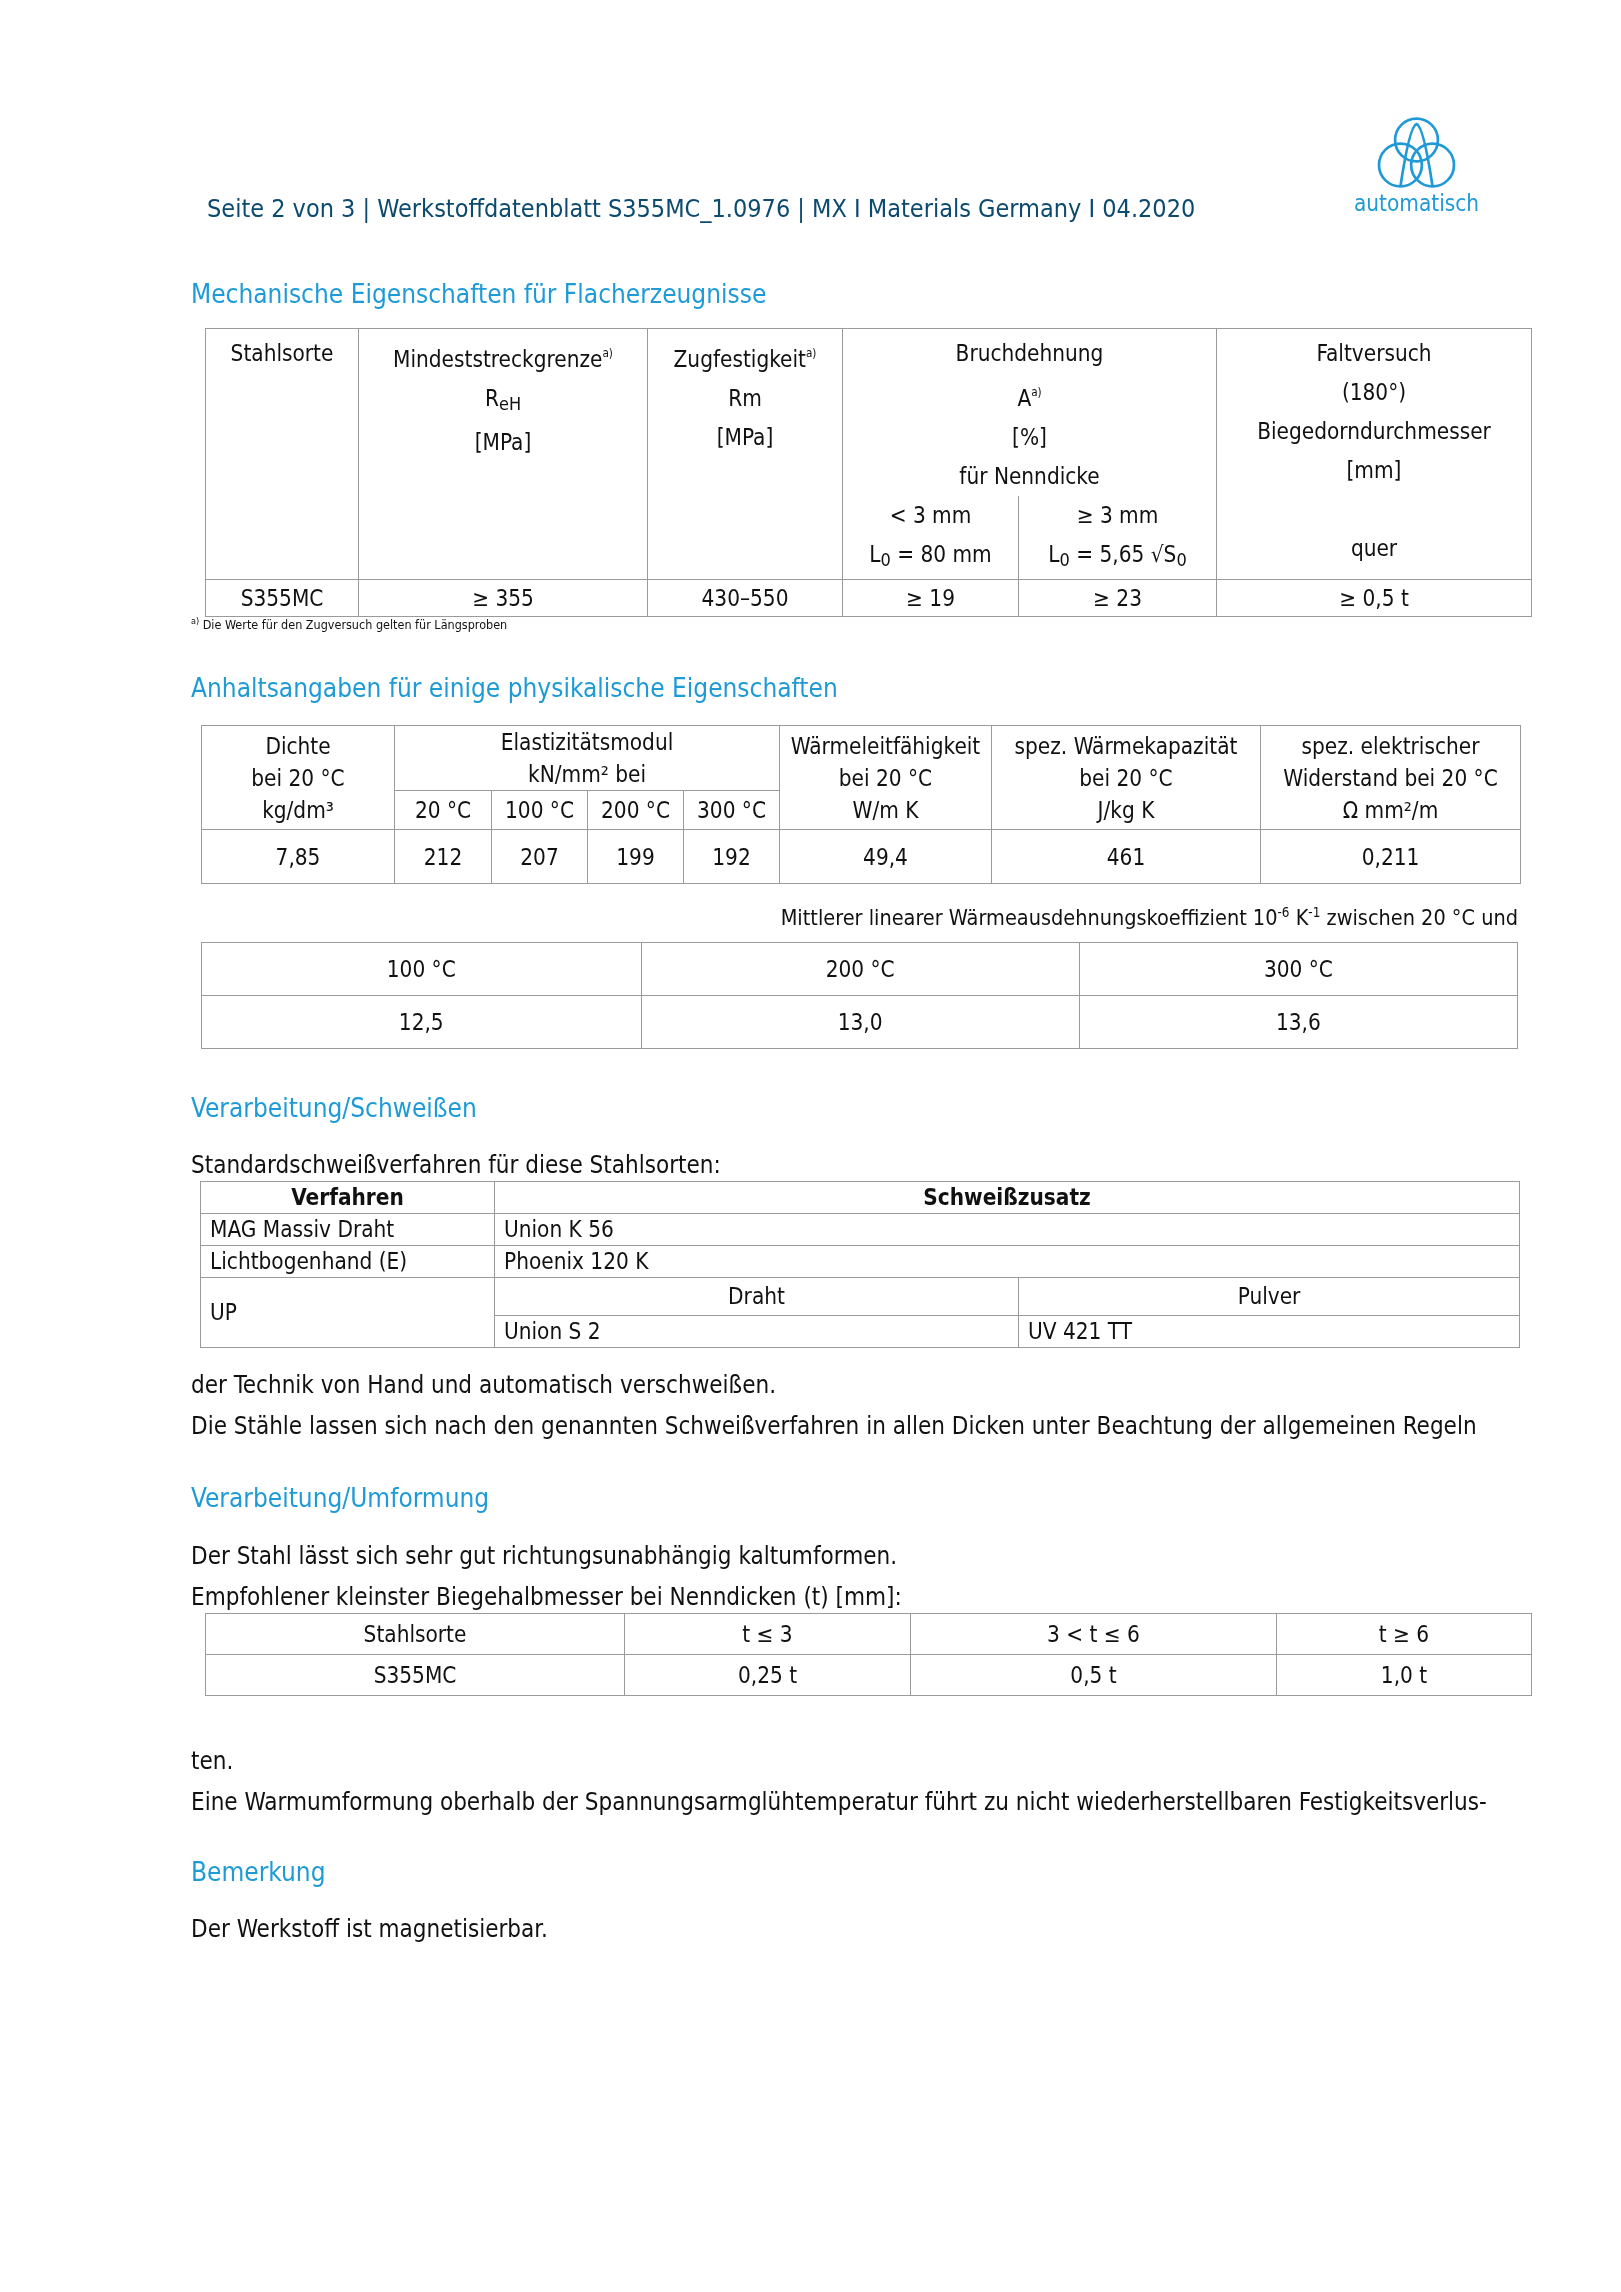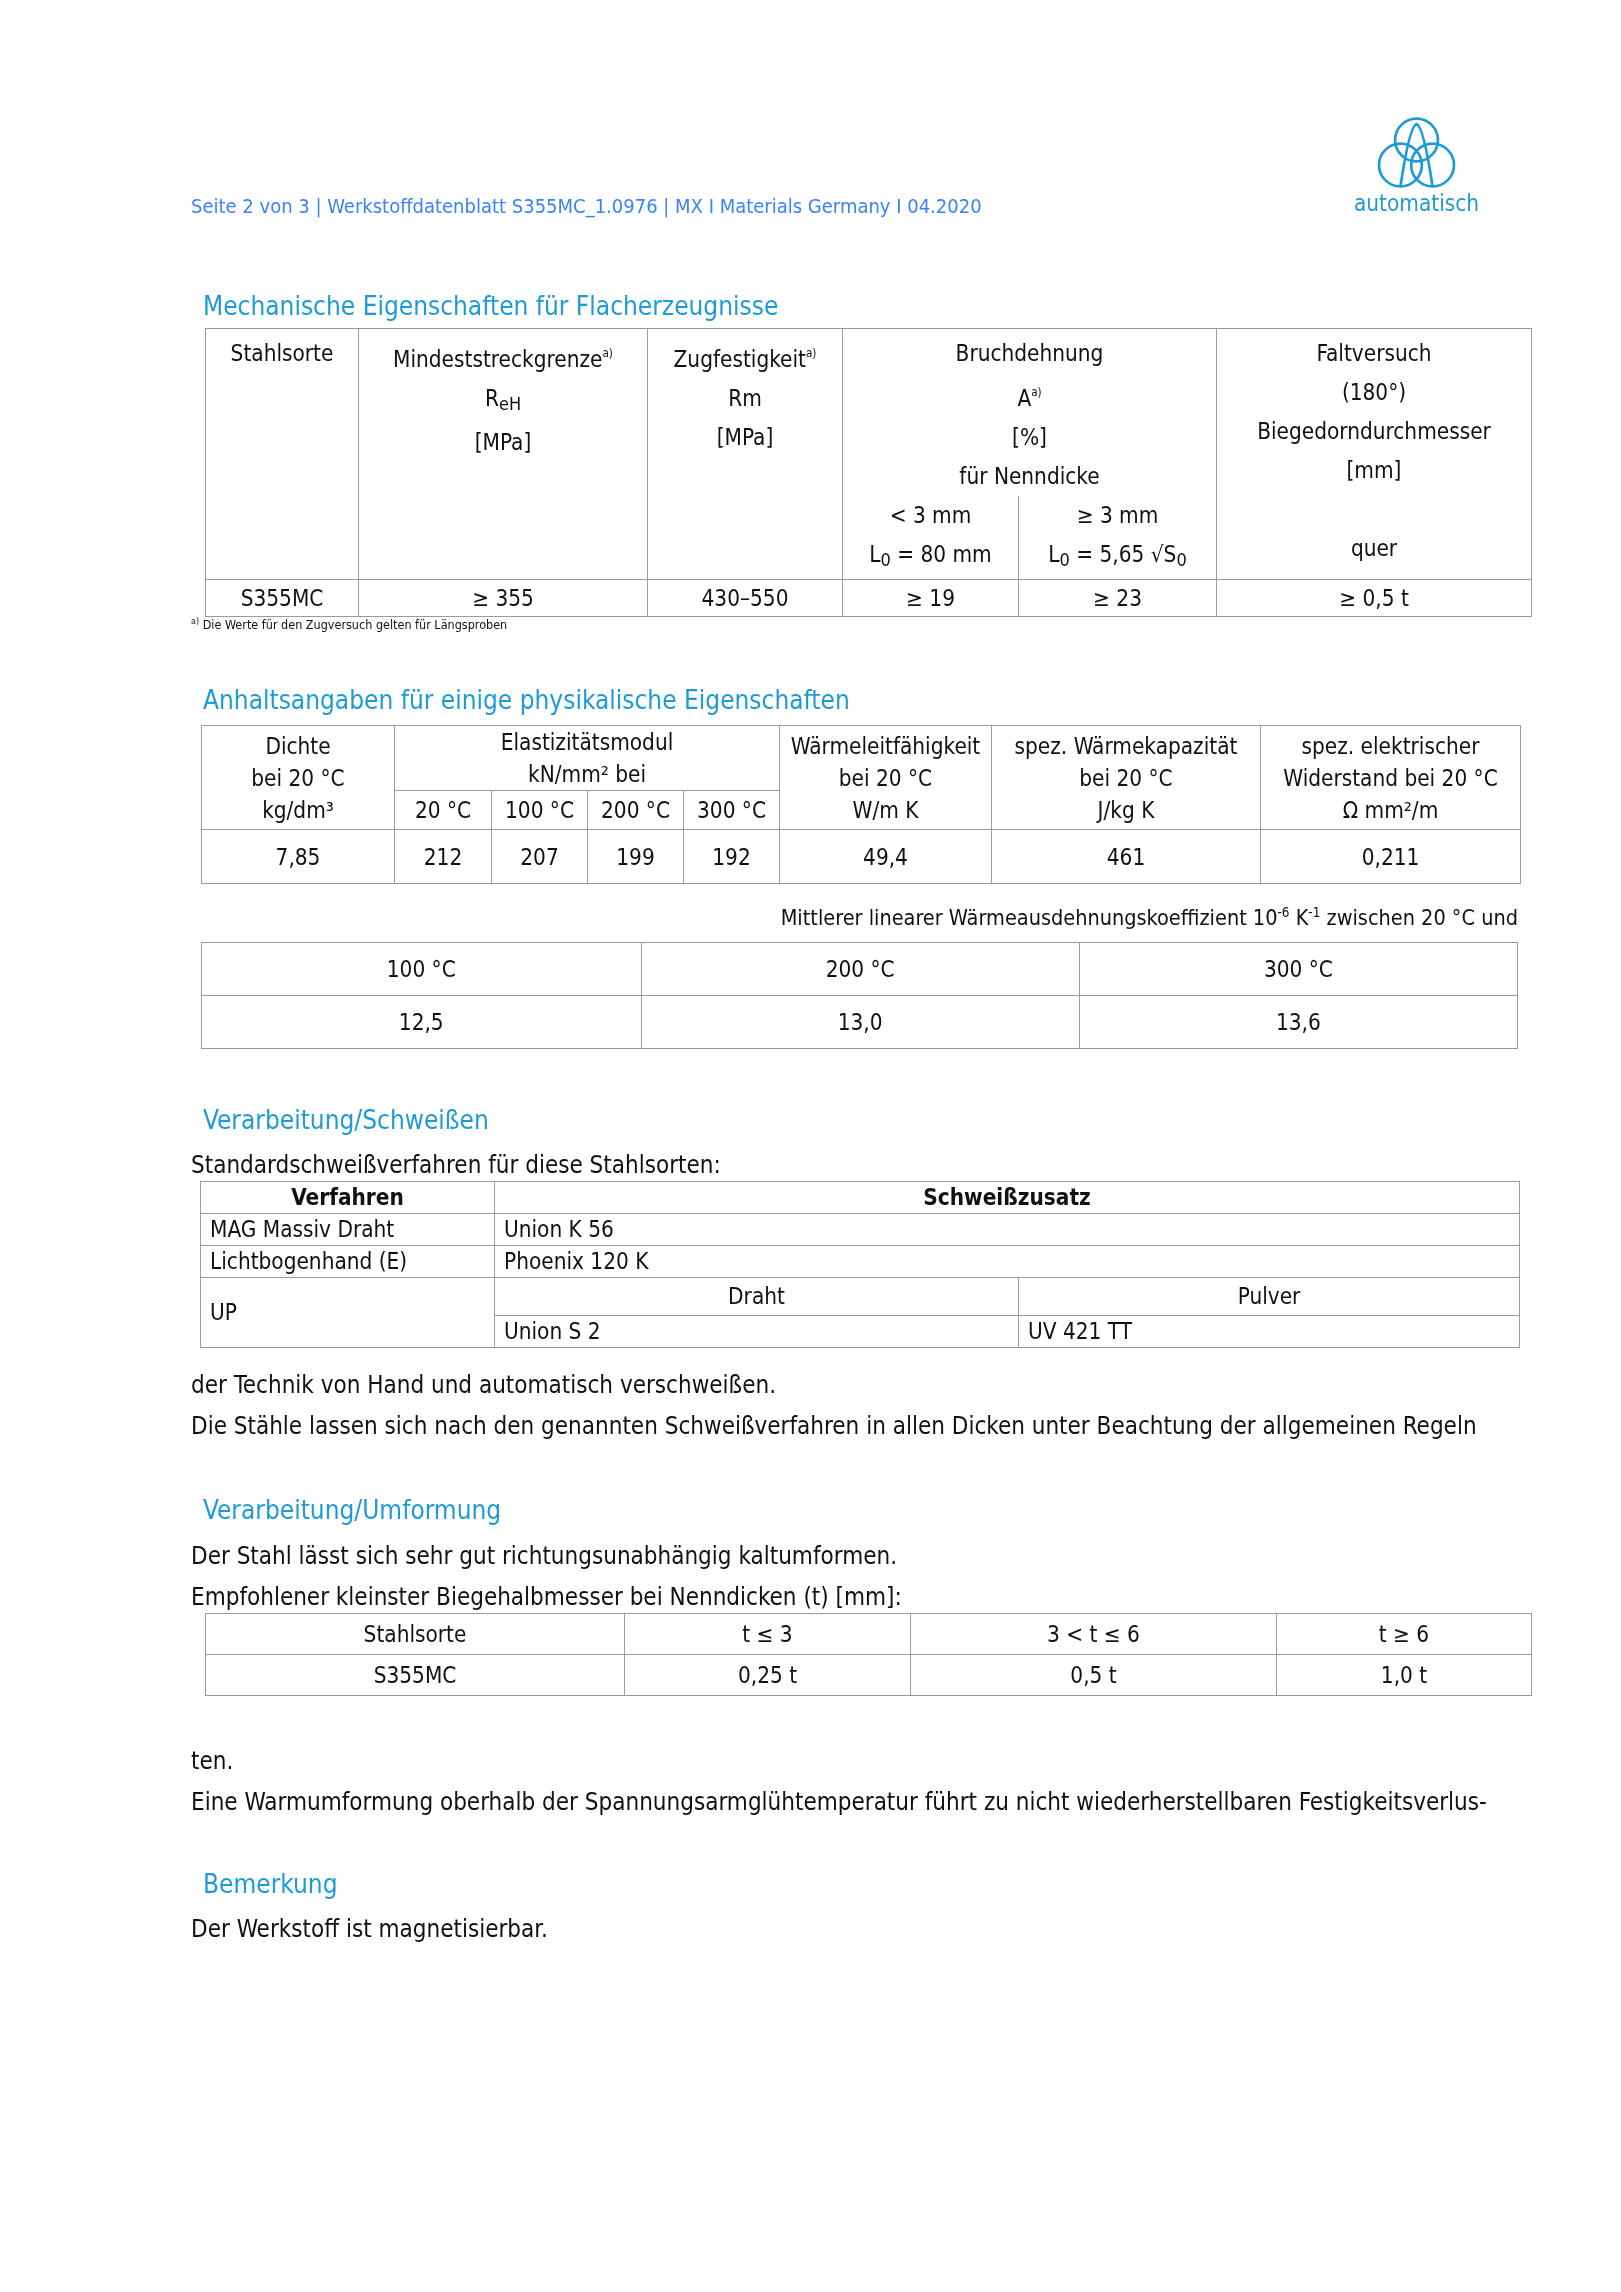--- a/index.html
+++ b/index.html
@@ -1,23 +1,23 @@
 <!DOCTYPE html>
 <html style="font-size:14.3px"><head>
 <meta charset="utf-8">
 <style>
   html, body { margin: 0; padding: 0; background: #ffffff; }
   body { width: 1621px; height: 2293px; position: relative; overflow: hidden;
          font-family: "DejaVu Sans Condensed", "DejaVu Sans", "Liberation Sans", sans-serif;
          color: #111; }
   .abs { position: absolute; }
-  .header-line { left: 191px; top: 194px; font-size: 20px; color: #3b82f6; letter-spacing: 0; white-space: nowrap; }
+  .header-line { left: 207px; top: 194px; font-size: 25px; color: #0c4a6e; letter-spacing: 0; white-space: nowrap; }
   .logo { left: 1354px; top: 115px; width: 125px; height: 106px; }
   .logo-text { position: absolute; left: 0; top: 75px; width: 125px; text-align: center; font-size: 22.4px; color: #1f9ad6; white-space: nowrap; }
-  h2 { margin: 12px; font-weight: normal; font-size: 26px; color: #1e9bd7; white-space: nowrap; }
+  h2 { margin: 0; font-weight: normal; font-size: 26px; color: #1e9bd7; white-space: nowrap; }
   table { border-collapse: collapse; table-layout: fixed; }
   td { border: 1.8px solid #9a9a9a; padding: 0; text-align: center; font-size: 22.4px; color: #111; }
   .t1 td { line-height: 39px; vertical-align: top; }
   .t1 .hdr { height: 227px; }
   .t1 .data td { height: 36px; line-height: 36px; vertical-align: middle; }
   .sup { font-size: 11.6px; vertical-align: 9.9px; }
   .sub { font-size: 18px; vertical-align: -3.6px; }
   .t2 td { font-size: 22.4px; line-height: 32px; }
   .t3 td { height: 52px; font-size: 22.4px; }
   .t4 td { font-size: 22.4px; height: 31px; line-height: 29.6px; margin-top: 36px; }

